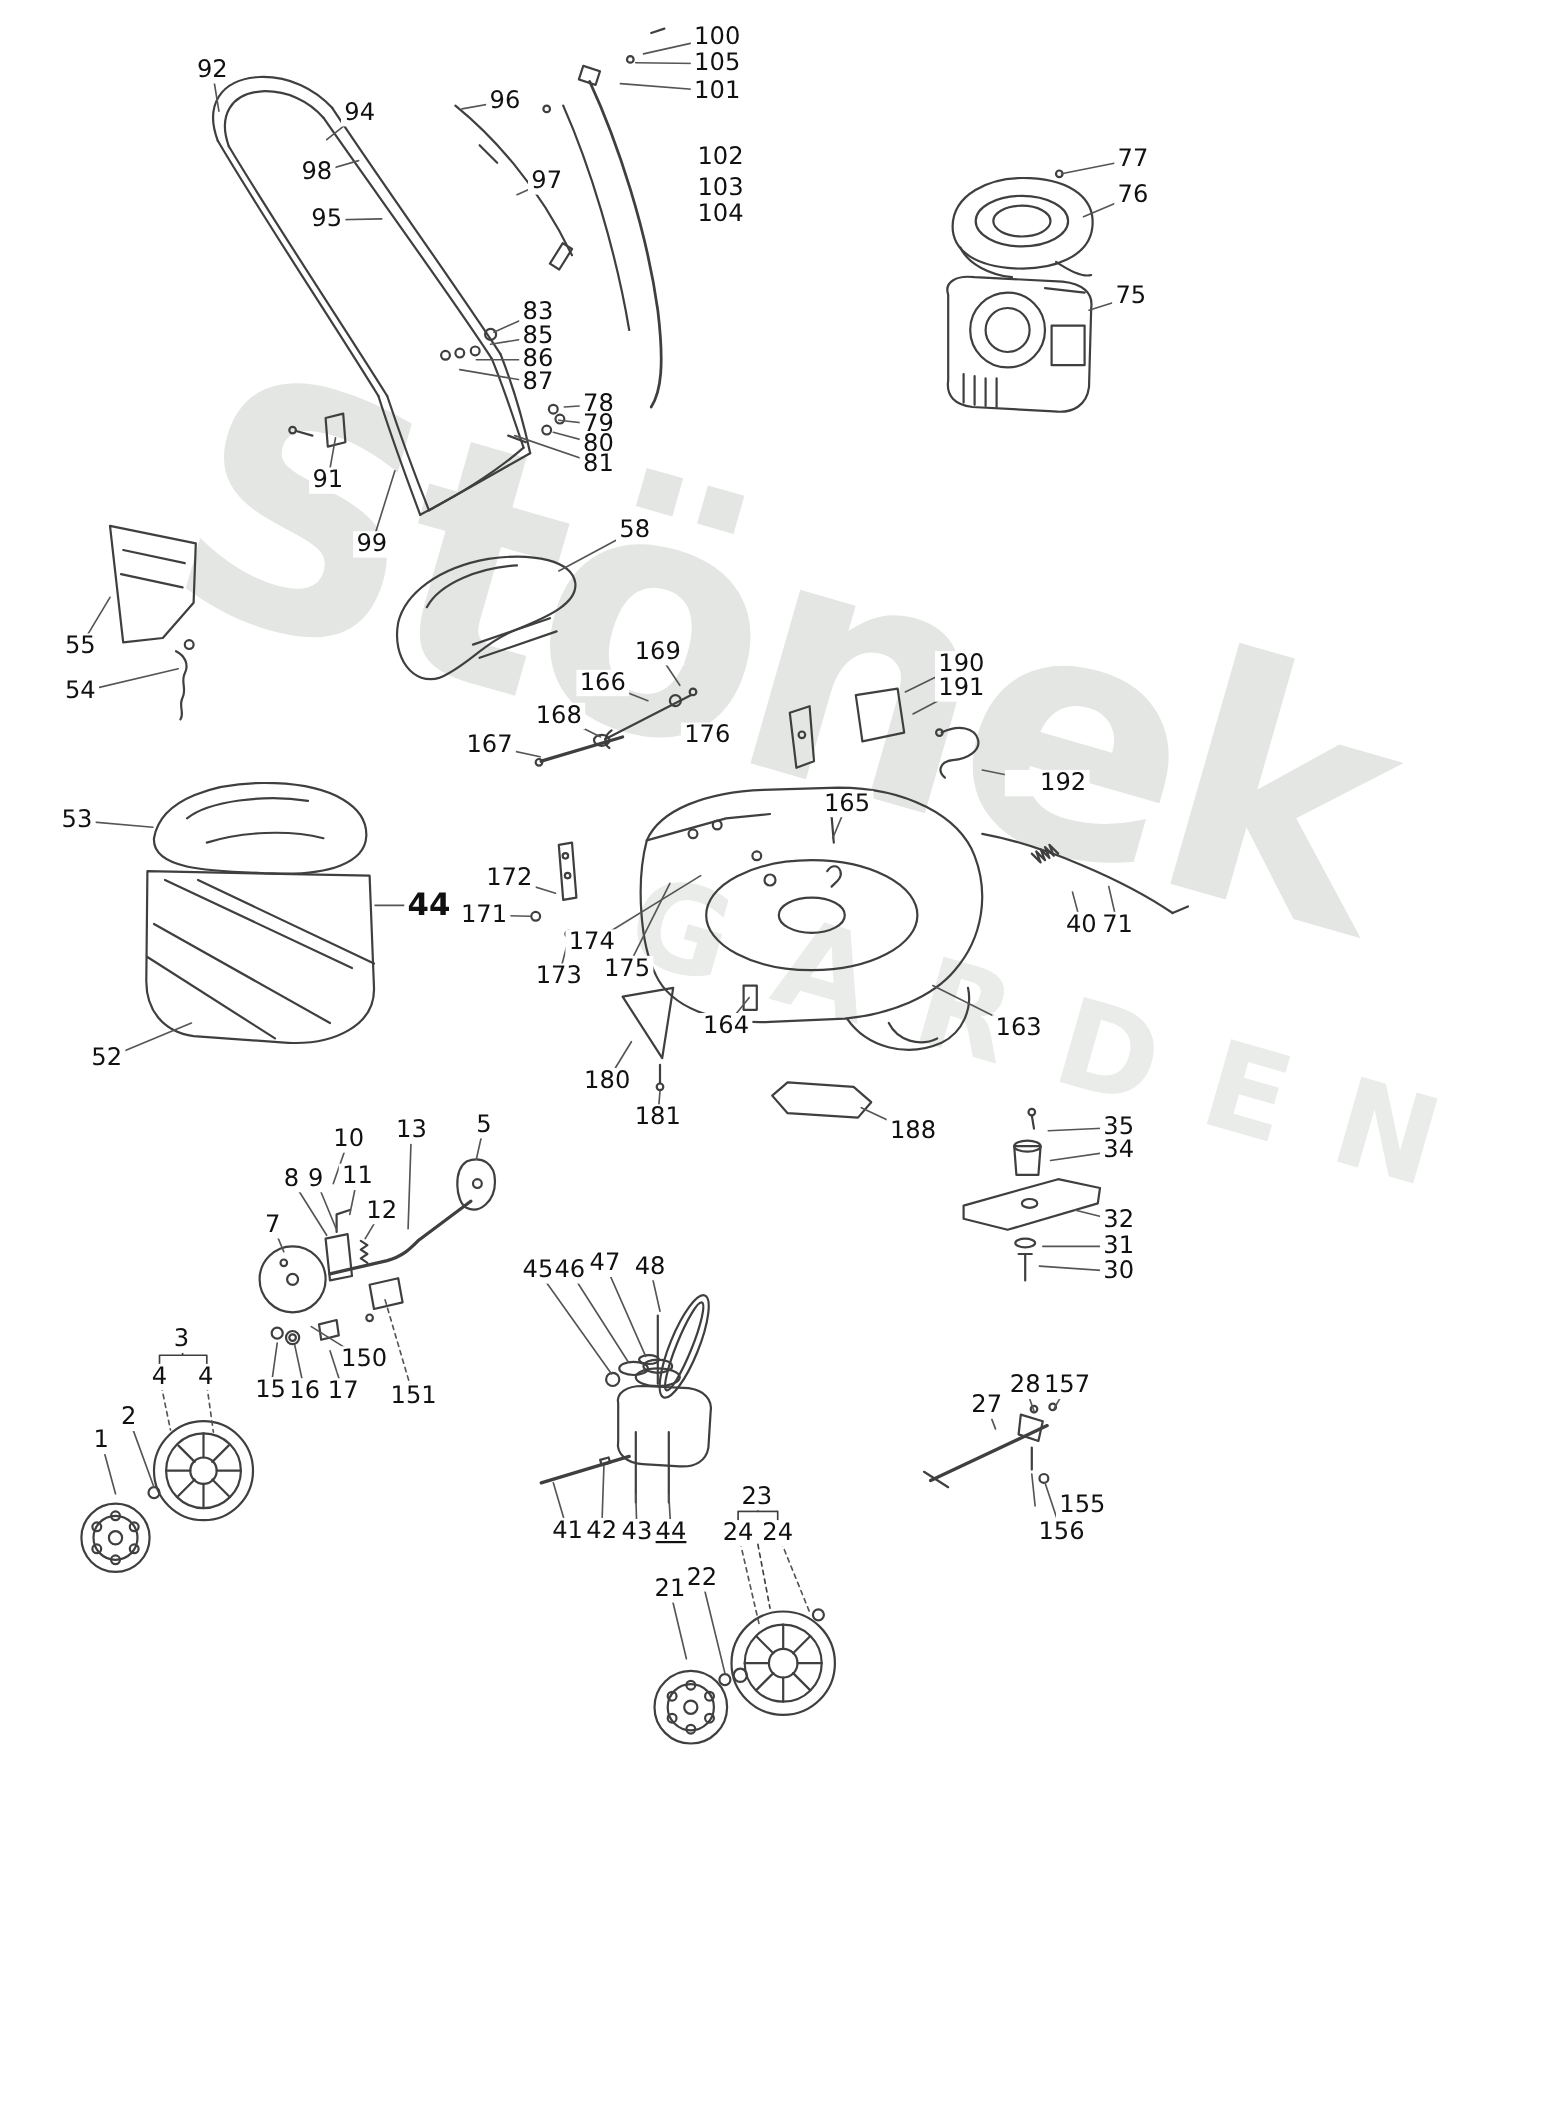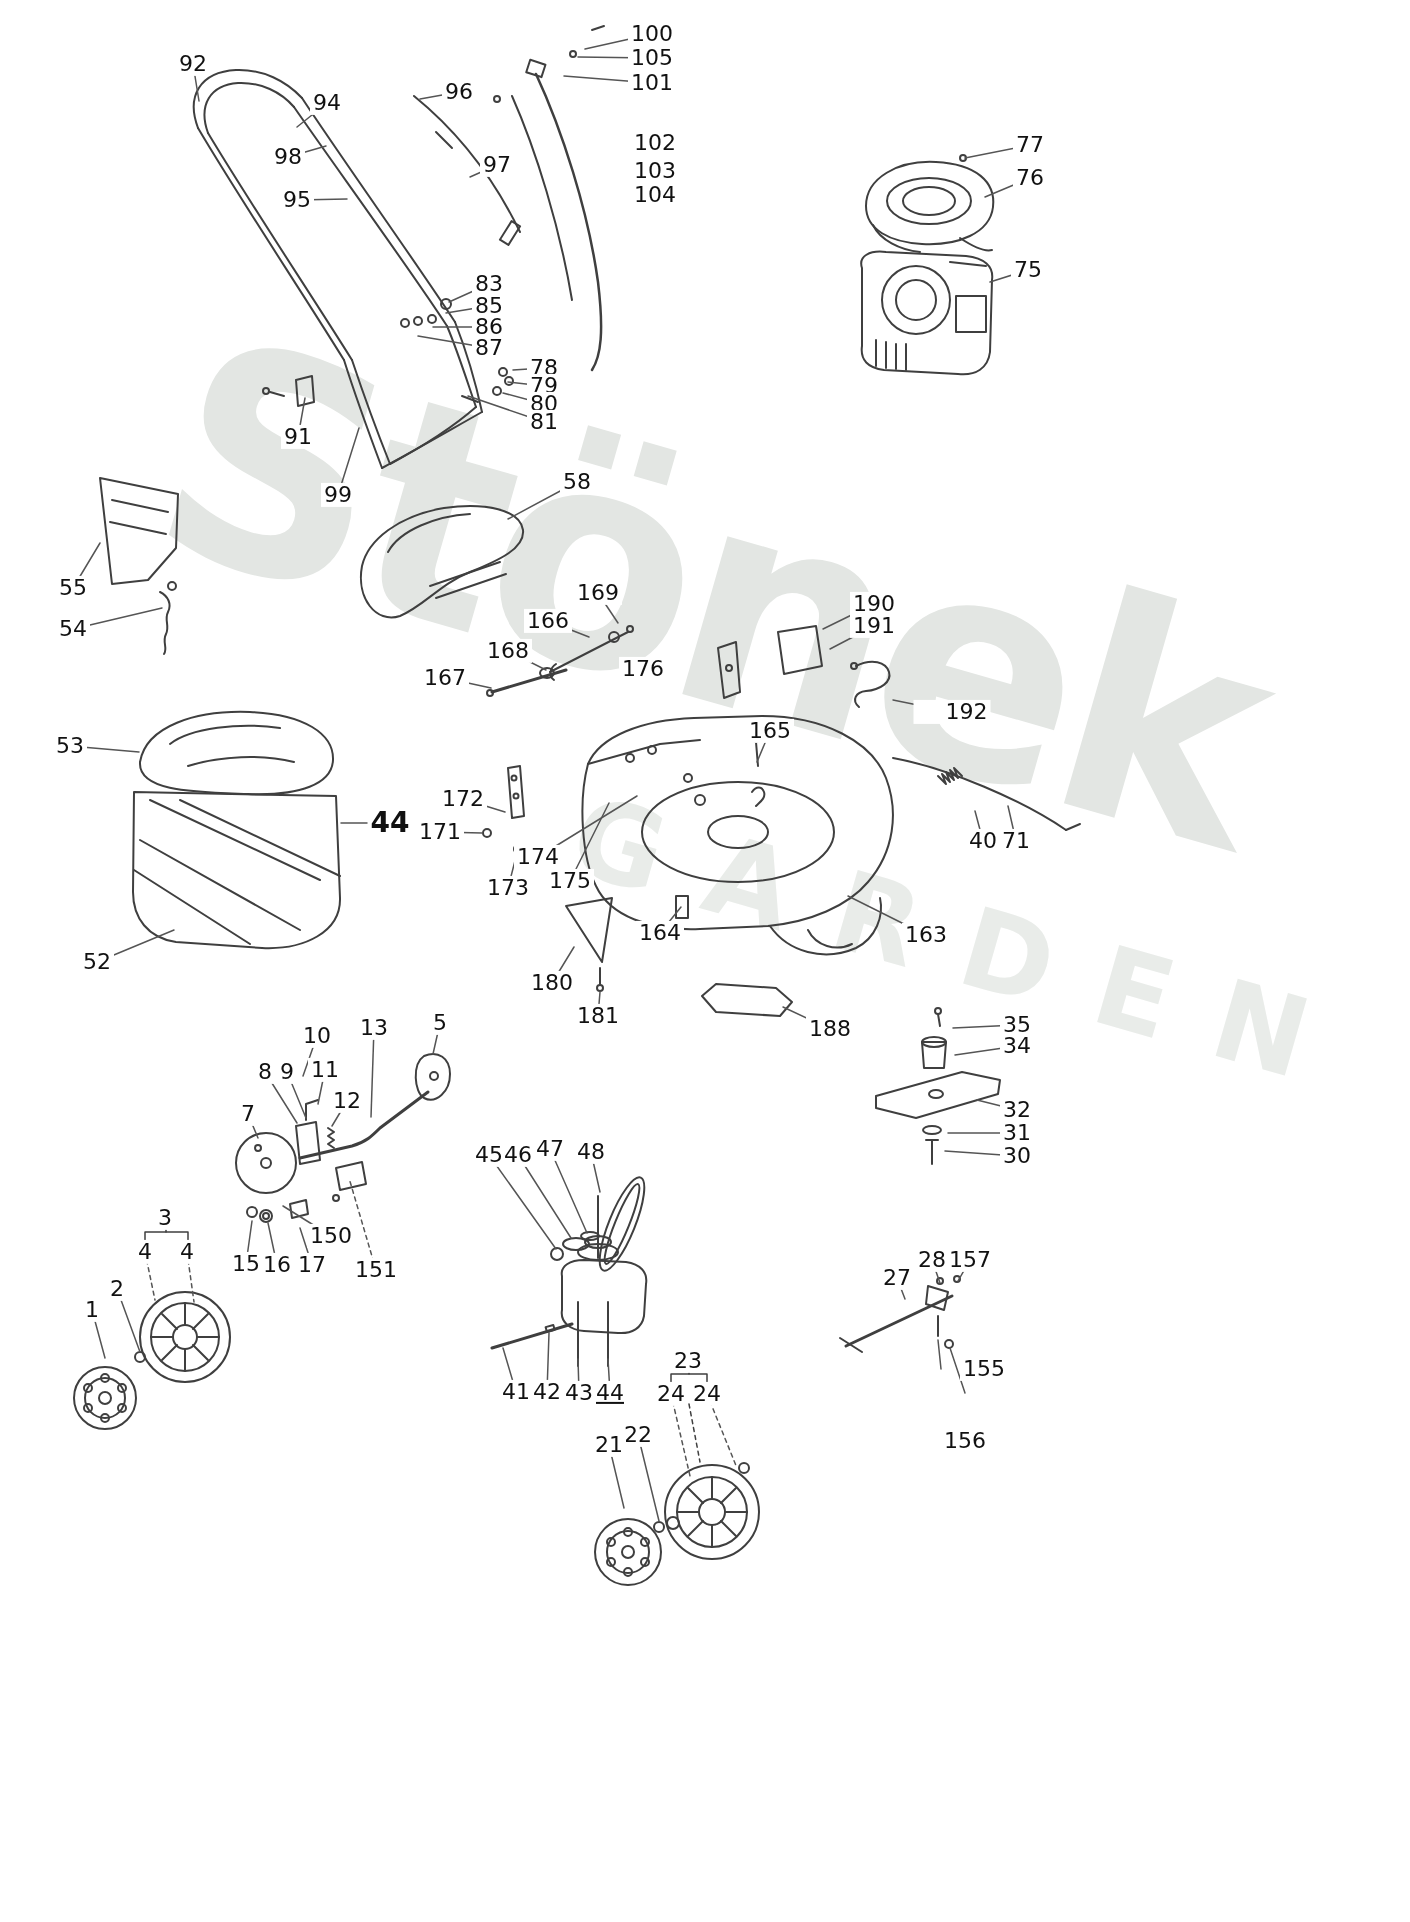--- a/index.html
+++ b/index.html
@@ -452,21 +452,21 @@
       <span class="part-label" style="left: 246px; top: 1264px;">15</span>
       <span class="part-label" style="left: 277px; top: 1265px;">16</span>
       <span class="part-label" style="left: 312px; top: 1265px;">17</span>
       <span class="part-label" style="left: 376px; top: 1270px;">151</span>
       <span class="part-label" style="left: 932px; top: 1260px;">28</span>
       <span class="part-label" style="left: 970px; top: 1260px;">157</span>
       <span class="part-label" style="left: 897px; top: 1278px;">27</span>
       <span class="part-label" style="left: 117px; top: 1289px;">2</span>
       <span class="part-label" style="left: 92px; top: 1310px;">1</span>
       <span class="part-label" style="left: 971px; top: 1369px; margin-left: 13px;">155</span>
-      <span class="part-label" style="left: 965px; top: 1393px; margin-top: 48px;">156</span>
+      <span class="part-label" style="left: 965px; top: 1393px;">156</span>
       <span class="part-label" style="left: 688px; top: 1361px;">23</span>
       <span class="part-label" style="left: 516px; top: 1392px;">41</span>
       <span class="part-label" style="left: 547px; top: 1392px;">42</span>
       <span class="part-label" style="left: 579px; top: 1393px;">43</span>
       <span class="part-label" style="left: 610px; top: 1393px; text-decoration: underline;">44</span>
       <span class="part-label" style="left: 671px; top: 1394px;">24</span>
       <span class="part-label" style="left: 707px; top: 1394px;">24</span>
       <span class="part-label" style="left: 638px; top: 1435px;">22</span>
       <span class="part-label" style="left: 609px; top: 1445px;">21</span>
     </div>

